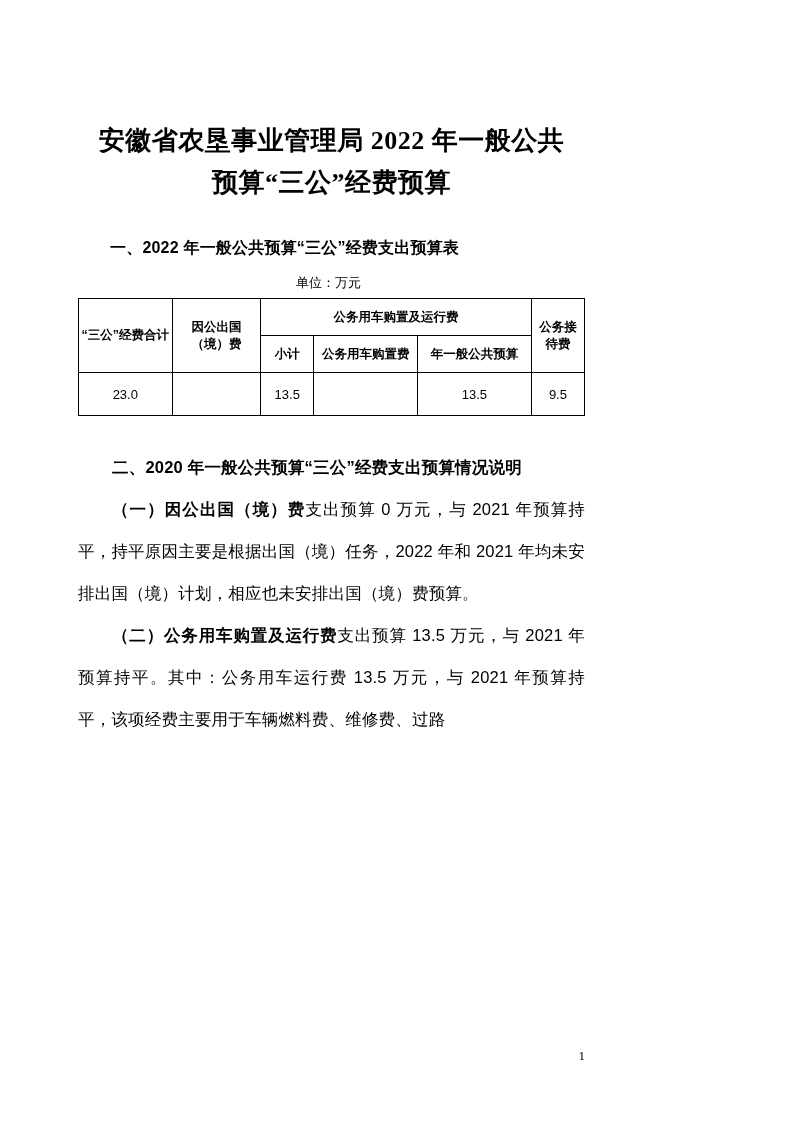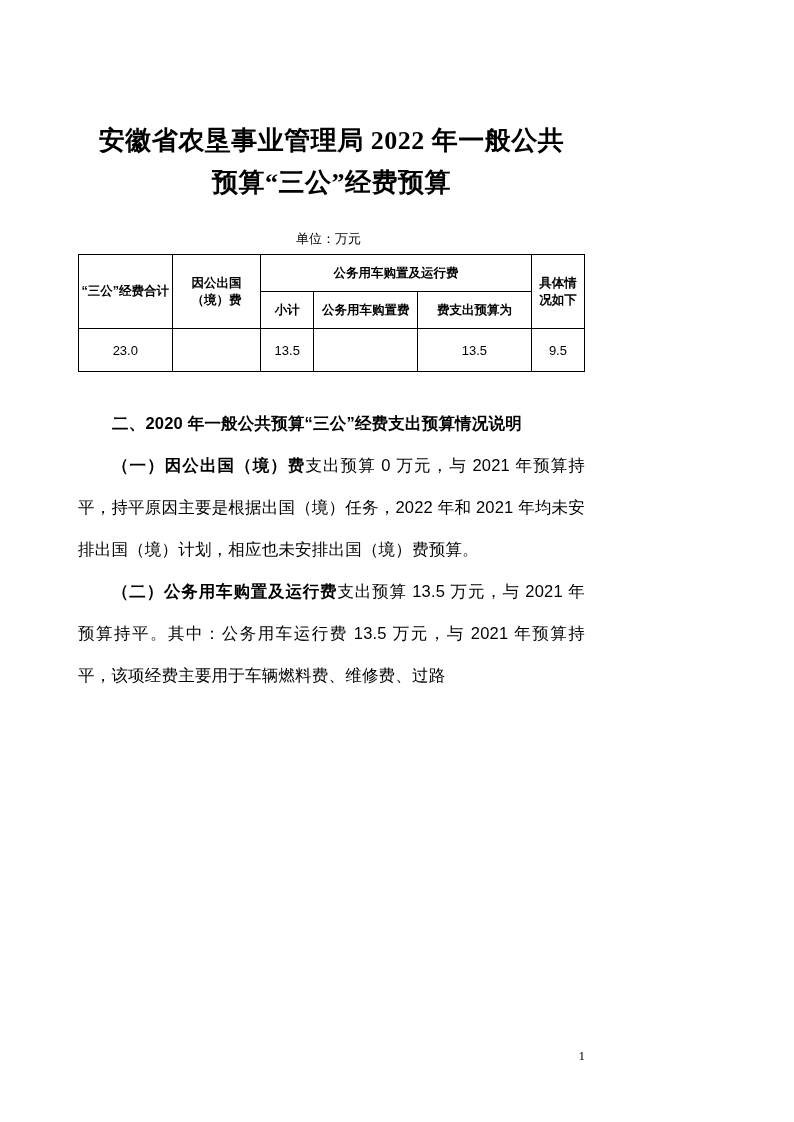--- a/index.html
+++ b/index.html
@@ -110,43 +110,44 @@
     font-size: 13px;
   }
 </style>
 </head>
 <body>
 
 <div class="page">
 
   <h1 class="doc-title">安徽省农垦事业管理局 2022 年一般公共预算“三公”经费预算</h1>
 
+  <h2 class="section-heading">一、2022 年一般公共预算“三公”经费支出预算表</h2>
 
   <div class="unit-line">单位：万元</div>
 
   <table class="budget">
     <colgroup>
       <col class="col-total">
       <col class="col-abroad">
       <col class="col-sub">
       <col class="col-buy">
       <col class="col-run">
       <col class="col-recep">
     </colgroup>
     <thead>
       <tr>
         <th rowspan="2">“三公”经费合计</th>
         <th rowspan="2">因公出国（境）费</th>
         <th colspan="3">公务用车购置及运行费</th>
-        <th rowspan="2">具体情况如下</th>
+        <th rowspan="2">公务接待费</th>
       </tr>
       <tr>
         <th>小计</th>
         <th>公务用车购置费</th>
-        <th>费支出预算为</th>
+        <th>年一般公共预算</th>
       </tr>
     </thead>
     <tbody>
       <tr>
         <td class="value">23.0</td>
         <td class="value"></td>
         <td class="value">13.5</td>
         <td class="value"></td>
         <td class="value">13.5</td>
         <td class="value">9.5</td>

